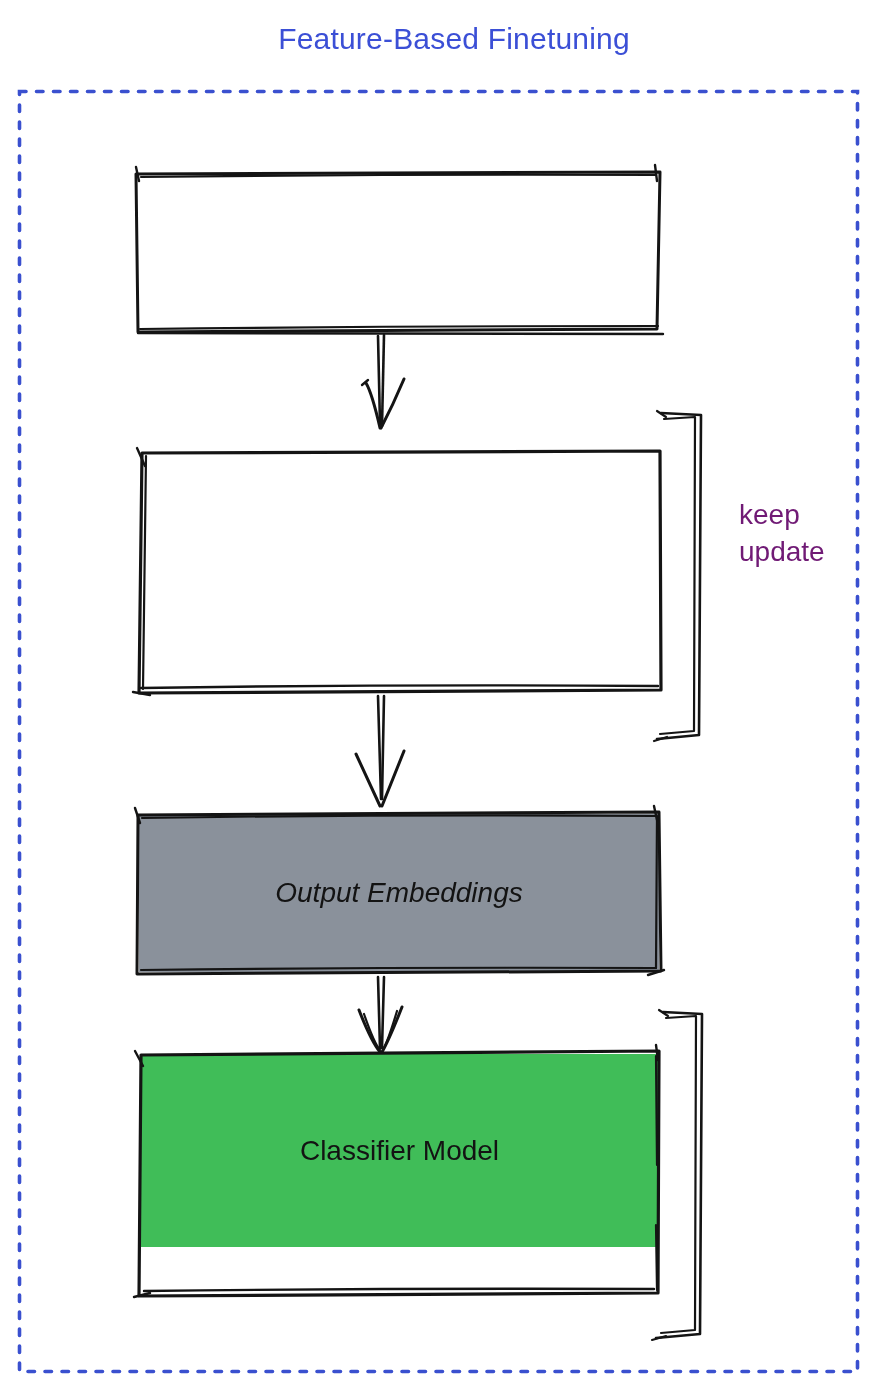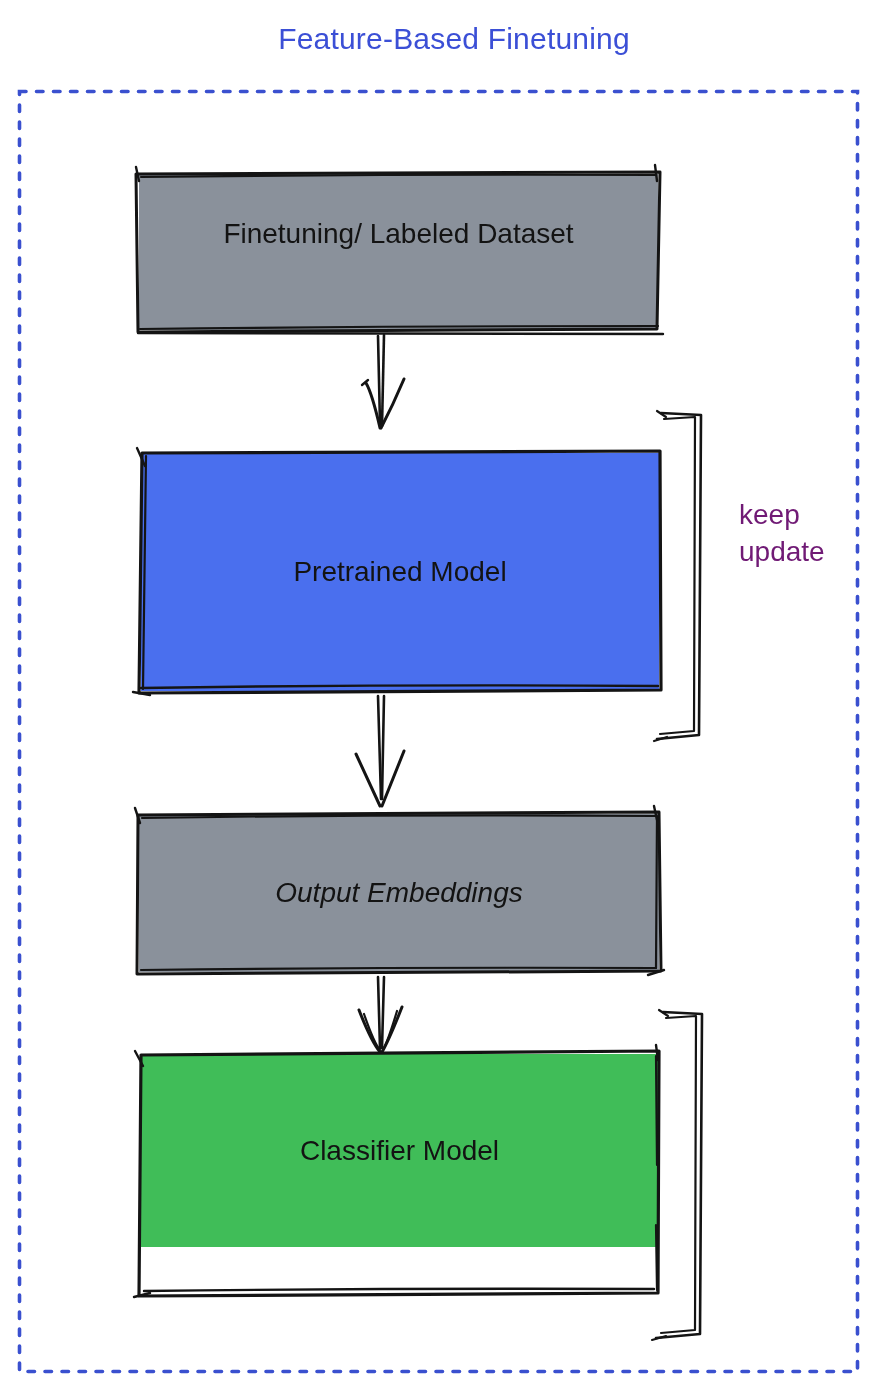--- a/index.html
+++ b/index.html
@@ -64,27 +64,21 @@
     stroke-linejoin: round;
   }
 </style>
 </head>
 <body>
 
 <div class="stage">
 
   <div class="title" style="color: rgb(59, 79, 214);">Feature-Based Finetuning</div>
 
-  <div class="box box-dataset" style="background-color: rgb(138, 145, 155);">
-    <span>Finetuning/ Labeled Dataset</span>
-  </div>
 
-  <div class="box box-pretrained" style="background-color: rgb(74, 111, 238);">
-    <span>Pretrained Model</span>
-  </div>
 
   <div class="box box-embeddings" style="background-color: rgb(138, 145, 155);">
     <span>Output Embeddings</span>
   </div>
 
   <div class="box box-classifier" style="background-color: rgb(64, 189, 88);">
     <span>Classifier Model</span>
   </div>
 
   <div class="annotation ann-keep-frozen">

